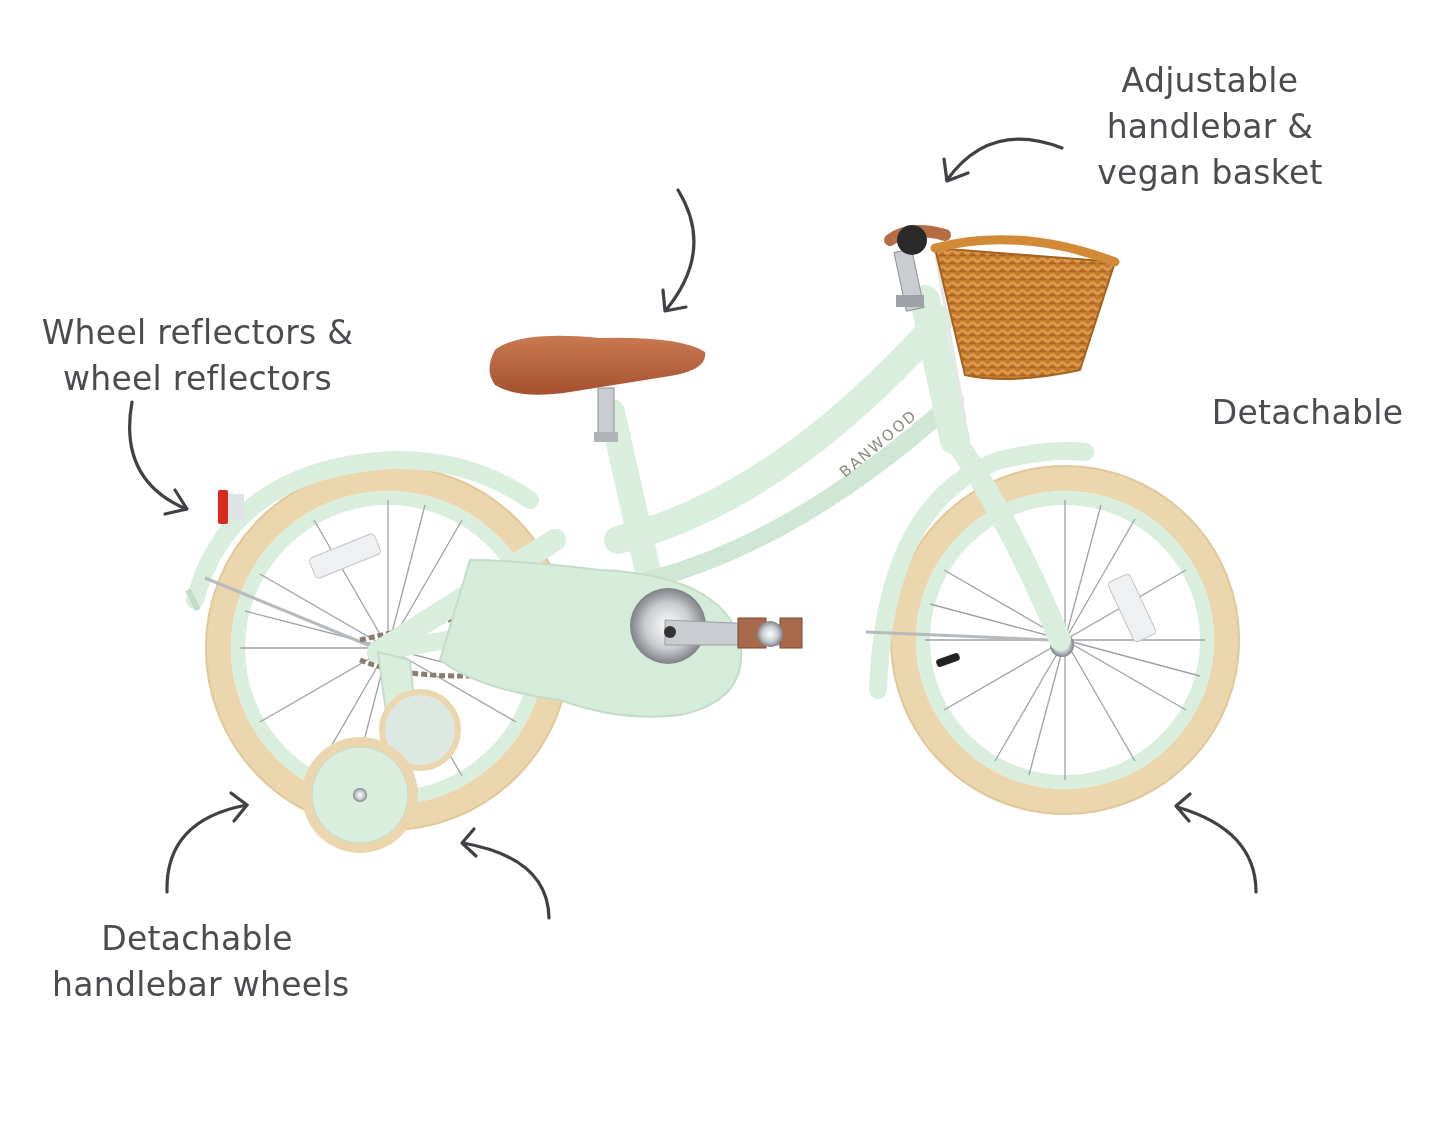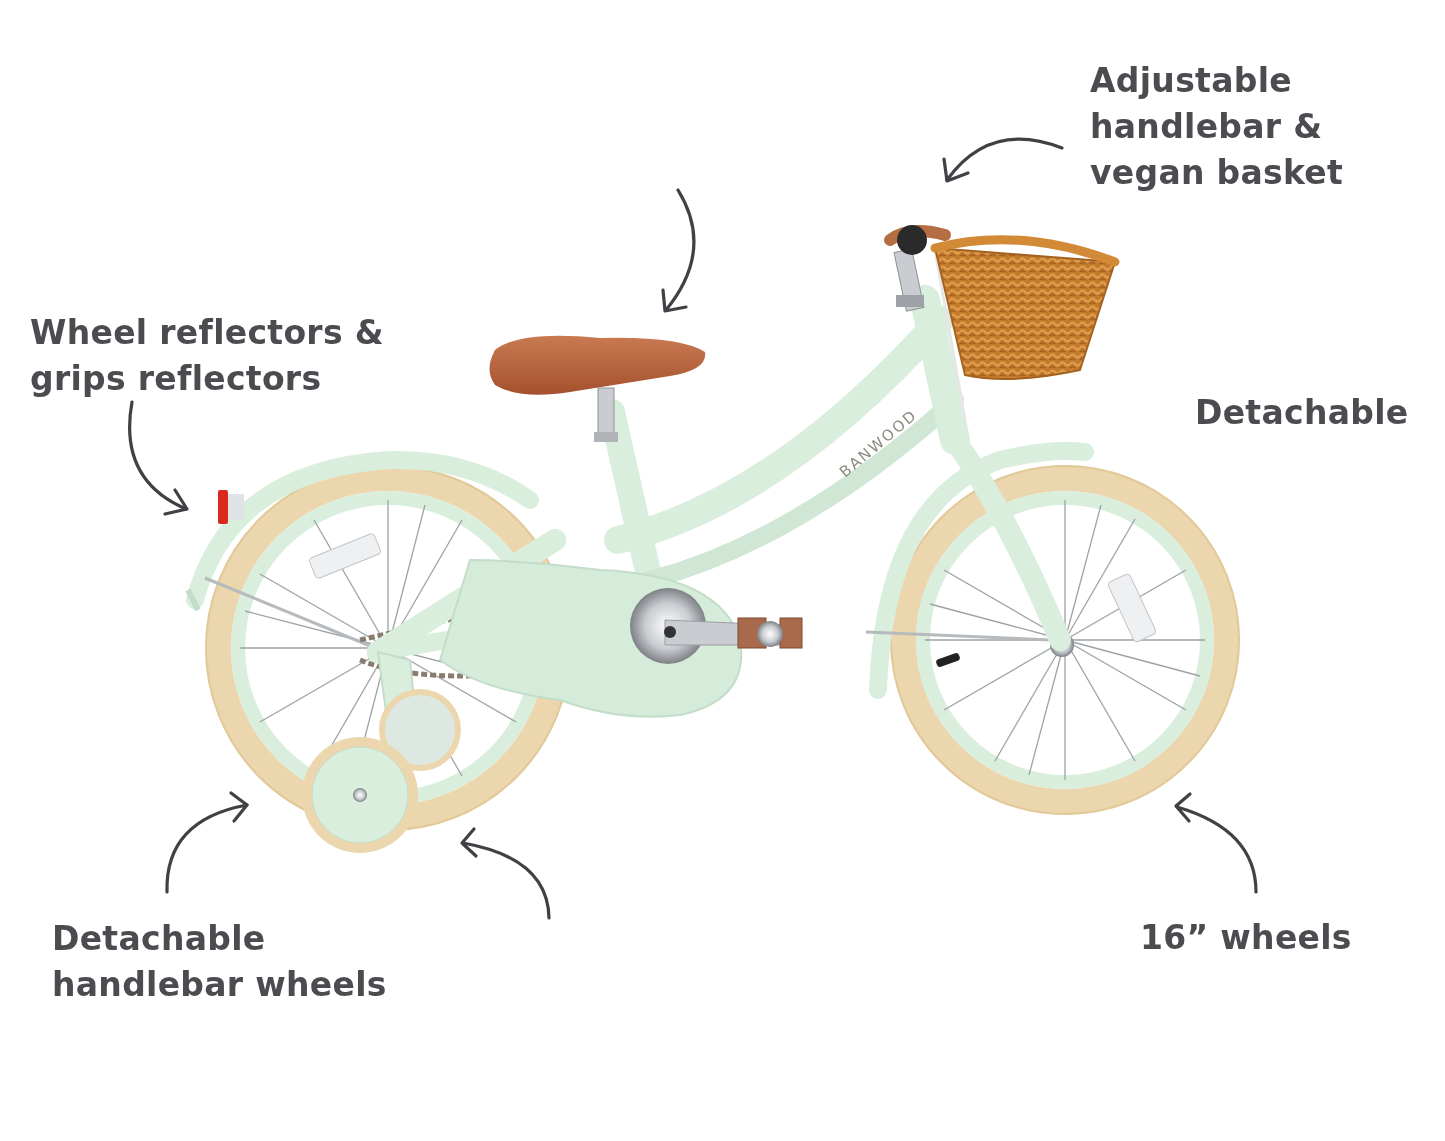--- a/index.html
+++ b/index.html
@@ -7,22 +7,23 @@
            font-family: "DejaVu Sans", sans-serif; }
     .stage { position: absolute; left: 0; top: 0; width: 1445px; height: 1141px; }
     .bike-svg { position: absolute; left: 0; top: 0; }
     .arrows-svg { position: absolute; left: 0; top: 0; pointer-events: none; }
     .callout {
       position: absolute;
       color: #4a4c50;
       font-family: "DejaVu Sans", sans-serif;
       font-size: 33px;
       line-height: 46px;
+      text-align: center;
       letter-spacing: 0.3px;
-      font-weight: 700;
+      font-weight: 400;
       white-space: nowrap;
     }
     .callout span { display: block; }
   </style>
 </head>
 <body>
 
 <div class="stage">
 
   <svg class="bike-svg" width="1445" height="1141" viewBox="0 0 1445 1141">
@@ -198,30 +199,27 @@
 
 
   <div class="callout" style="left:1090px; top:58px; width:240px;">
     <span>Adjustable</span>
     <span>handlebar &amp;</span>
     <span>vegan basket</span>
   </div>
 
   <div class="callout" style="left:30px; top:290px; width:335px;margin-top:20px;">
     <span>Wheel reflectors &amp;</span>
-    <span>grips reflectors</span>
+    <span>wheel reflectors</span>
   </div>
 
   <div class="callout" style="left:1195px; top:390px; width:225px;">
     <span>Detachable</span>
   </div>
 
   <div class="callout" style="left:52px; top:916px; width:290px;">
     <span>Detachable</span>
     <span>handlebar wheels</span>
   </div>
 
 
-  <div class="callout" style="left:1140px; top:915px; width:210px;">
-    <span>16” wheels</span>
-  </div>
 
 </div>
 
 </body></html>

